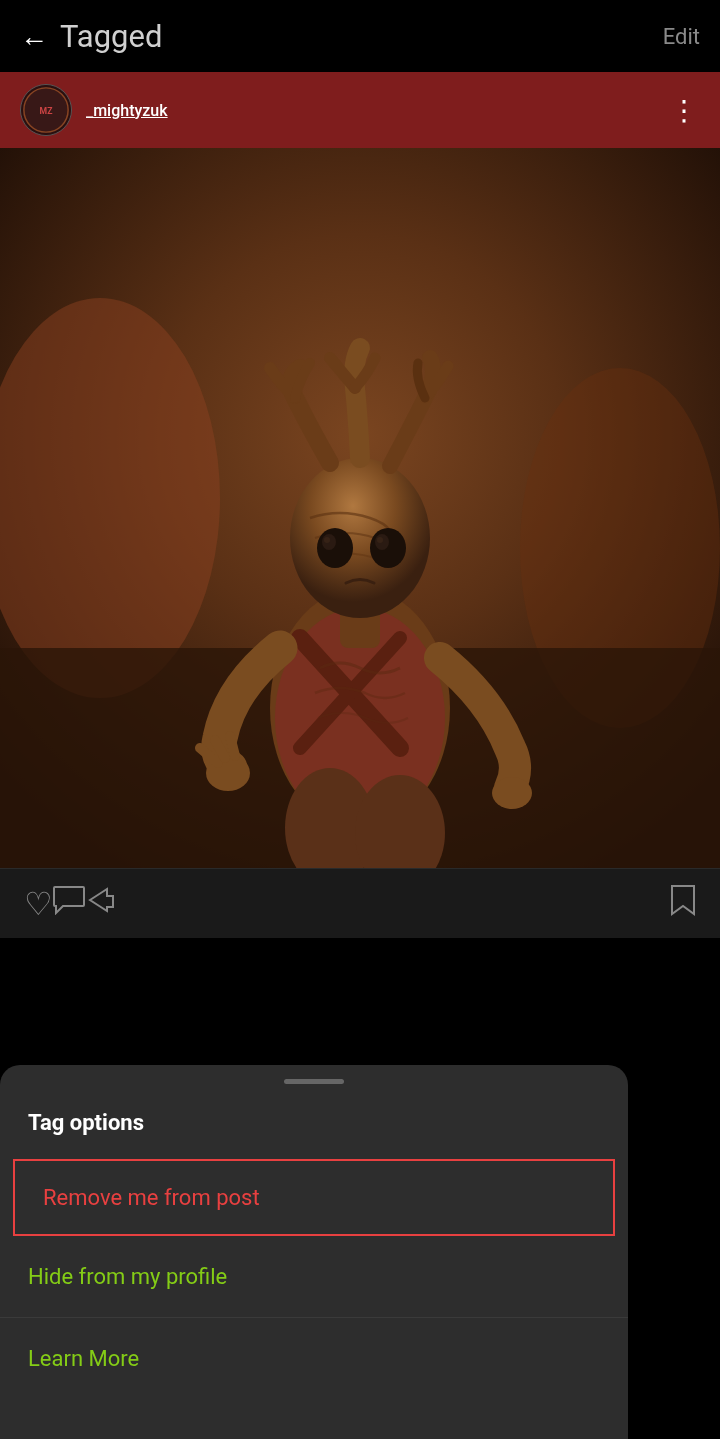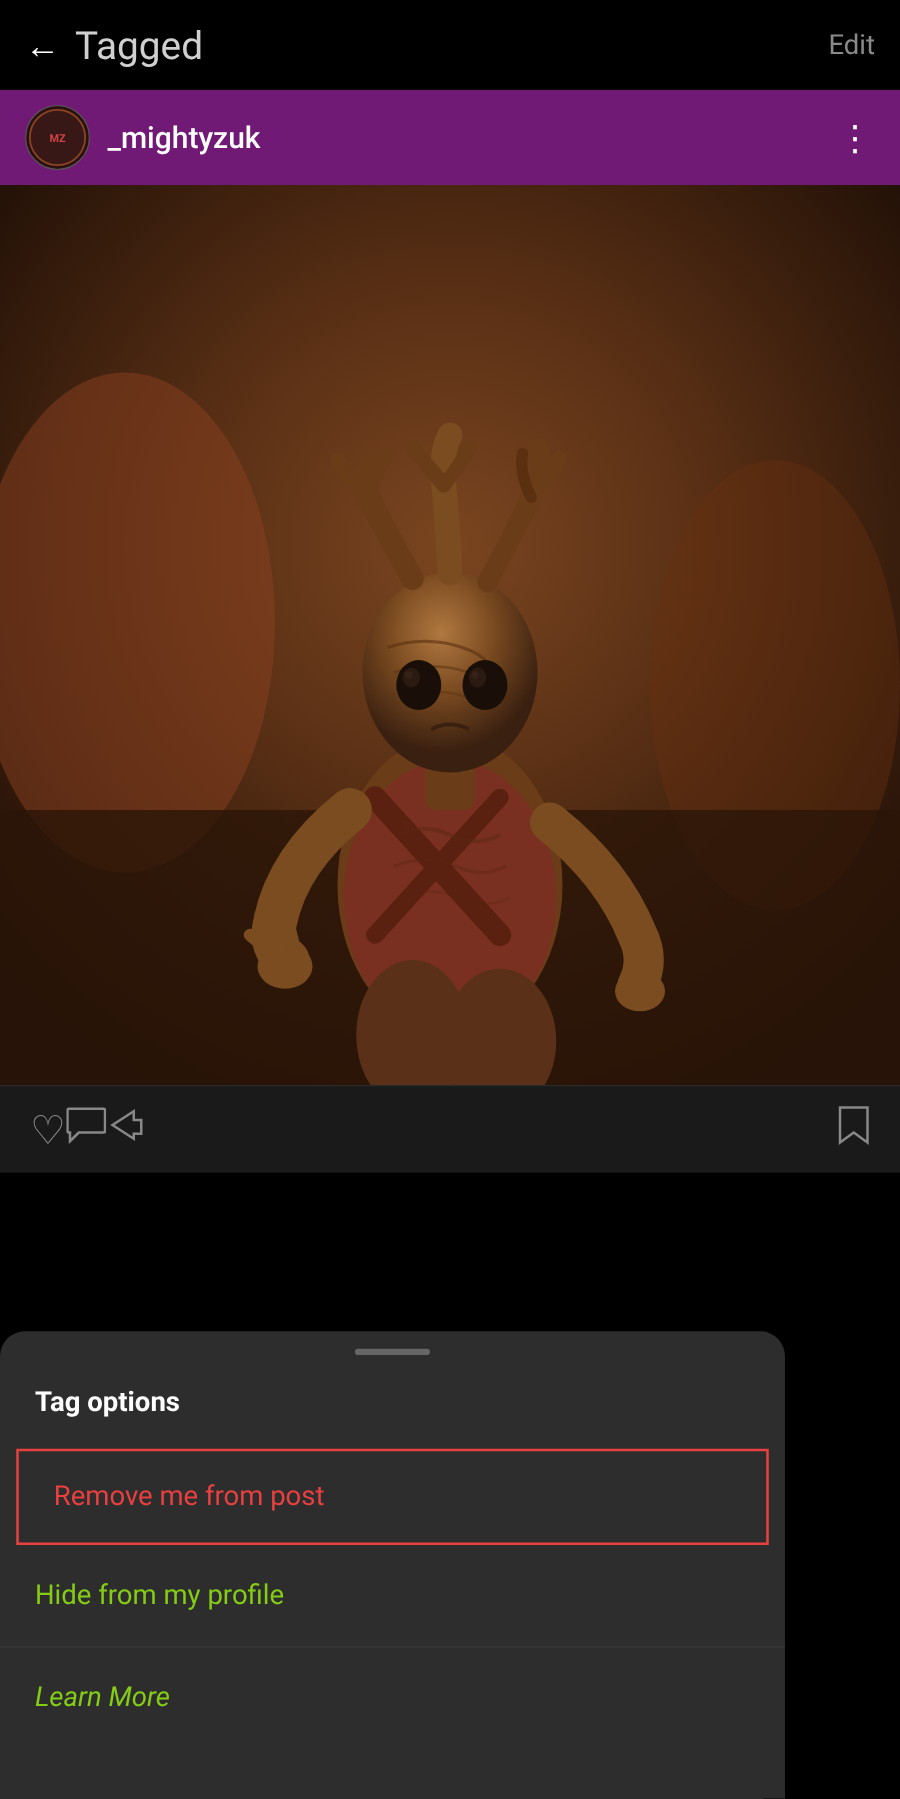--- a/index.html
+++ b/index.html
@@ -47,21 +47,21 @@
       color: #8a8a8a;
       cursor: pointer;
     }
 
     
     .profile-row {
       display: flex;
       align-items: center;
       justify-content: space-between;
       padding: 12px 20px;
-      background: #701a75;
+      background: #7f1d1d;
     }
 
     .profile-left {
       display: flex;
       align-items: center;
       gap: 14px;
     }
 
     .avatar {
       width: 52px;
@@ -74,23 +74,24 @@
       justify-content: center;
       border: 1px solid #555;
     }
 
     .avatar-svg {
       width: 52px;
       height: 52px;
     }
 
     .username {
-      font-size: 24px;
+      font-size: 16px;
       font-weight: 500;
       color: #fff;
+      text-decoration: underline;
     }
 
     .more-dots {
       font-size: 28px;
       color: #fff;
       cursor: pointer;
       letter-spacing: 2px;
     }
 
     
@@ -154,21 +155,20 @@
       padding: 28px 28px;
       font-size: 22px;
       font-weight: 400;
       color: #84cc16;
       cursor: pointer;
       border-bottom: 1px solid #3a3a3a;
     }
 
     .sheet-item:last-child {
       border-bottom: none;
-      font-style: italic;
     }
 
     
     .page {
       position: relative;
       width: 720px;
       min-height: 1439px;
       background: #000;
     }
   </style>

